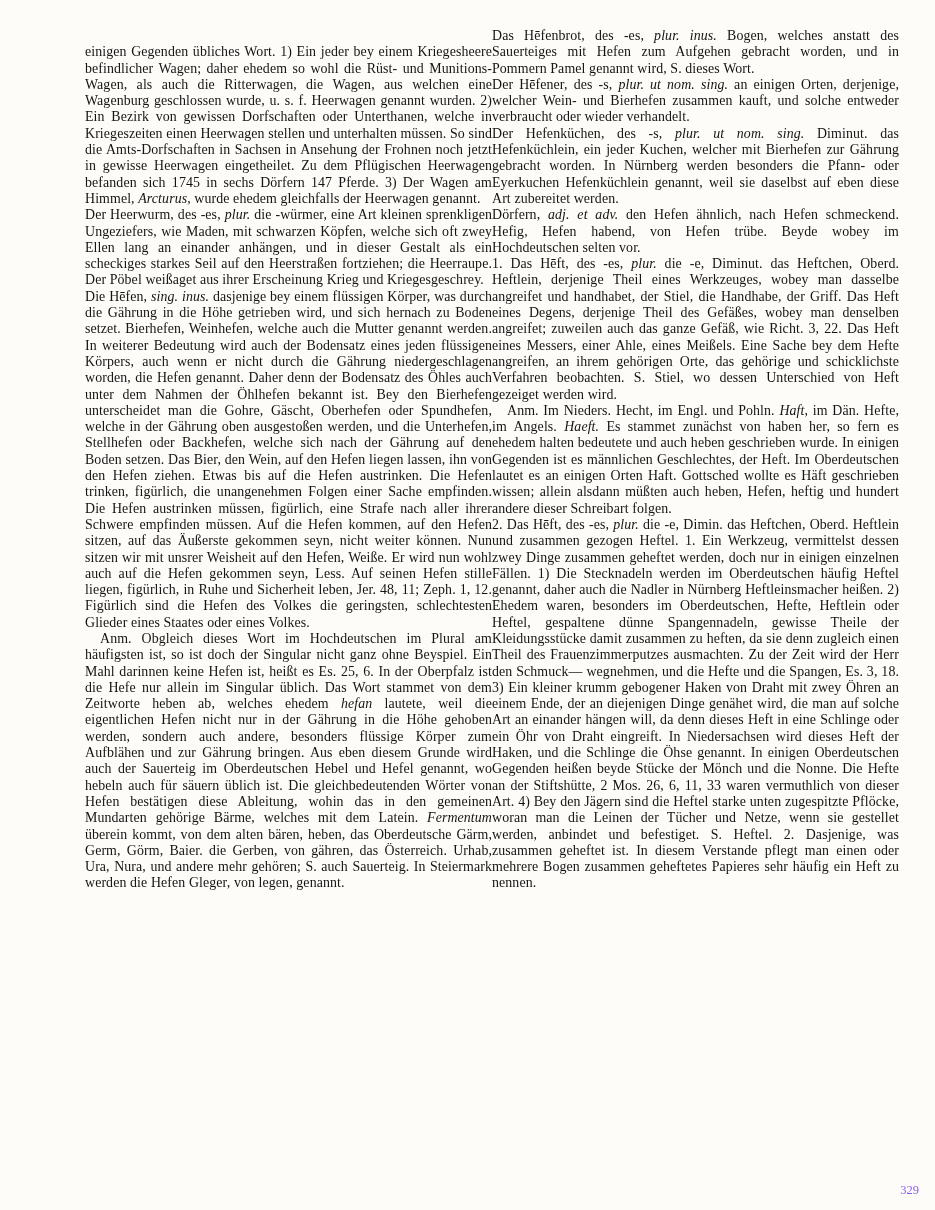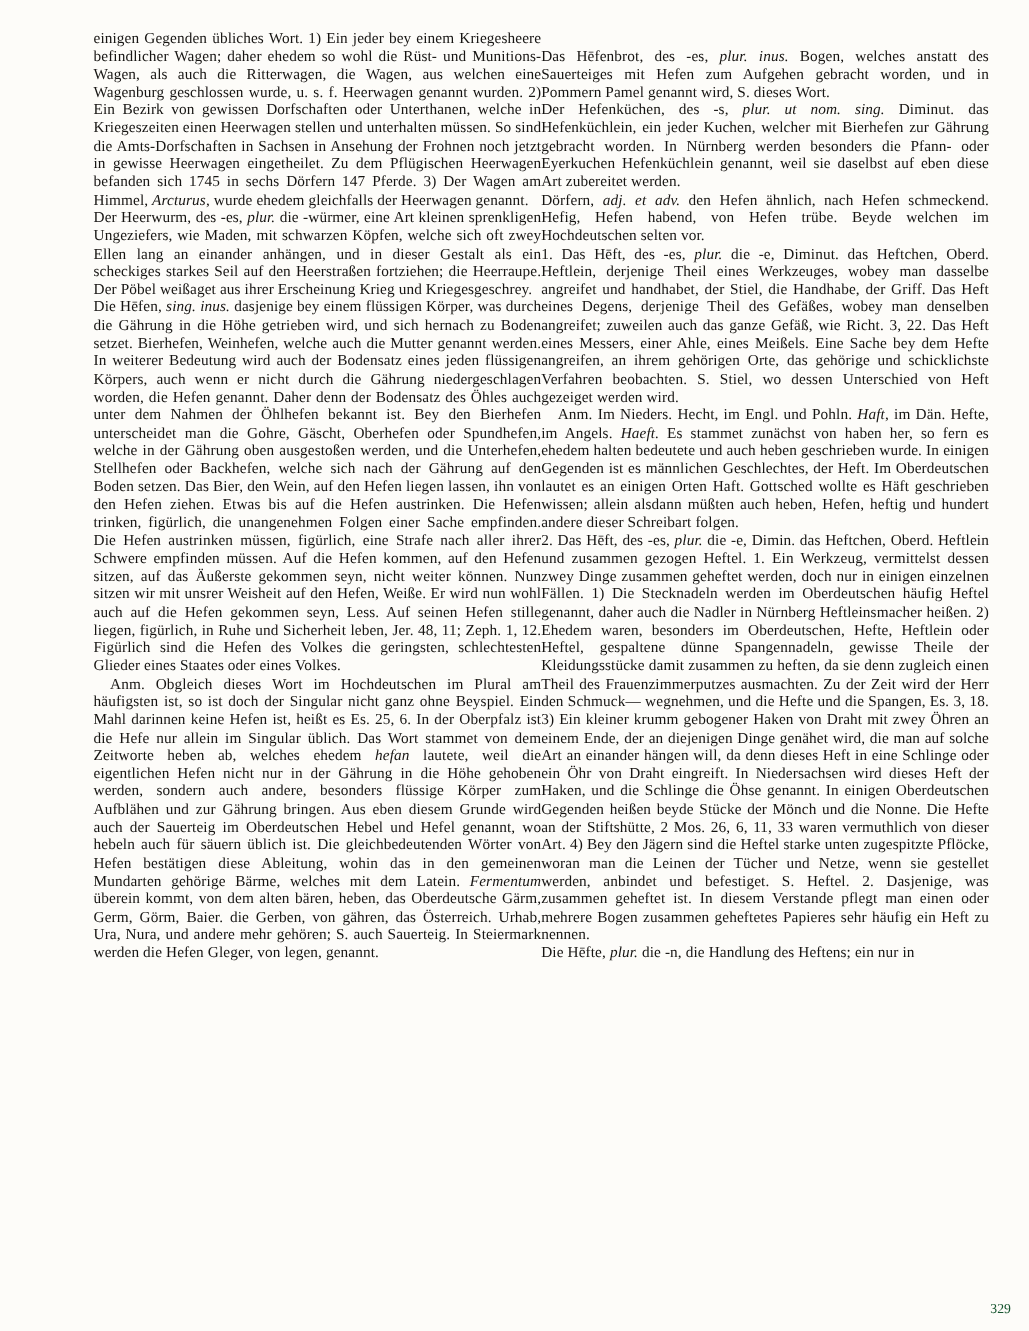--- a/index.html
+++ b/index.html
@@ -31,40 +31,40 @@
   .para { margin: 0; text-align: justify; }
   .para.indent { text-indent: 15px; }
   .s-n { font-style: normal; font-weight: normal; }
   .s-b { font-weight: normal; }
   .s-i { font-style: italic; }
   .footer {
     position: absolute;
     right: 16px;
     bottom: 12px;
     font-size: 12.5px;
-    color: #14532d;
+    color: #8b5cf6;
   }
 </style>
 </head>
 <body>
 
 <div class="page">
   <div class="columns">
     <div class="col" id="col-left">
         <p class="para"><span class="s-n">einigen Gegenden übliches Wort. 1) Ein jeder bey einem Kriegesheere befindlicher Wagen; daher ehedem so wohl die Rüst- und Munitions-Wagen, als auch die Ritterwagen, die Wagen, aus welchen eine Wagenburg geschlossen wurde, u. s. f. Heerwagen genannt wurden. 2) Ein Bezirk von gewissen Dorfschaften oder Unterthanen, welche in Kriegeszeiten einen Heerwagen stellen und unterhalten müssen. So sind die Amts-Dorfschaften in Sachsen in Ansehung der Frohnen noch jetzt in gewisse Heerwagen eingetheilet. Zu dem Pflügischen Heerwagen befanden sich 1745 in sechs Dörfern 147 Pferde. 3) Der Wagen am Himmel, </span><span class="s-i">Arcturus</span><span class="s-n">, wurde ehedem gleichfalls der Heerwagen genannt.</span></p>
         <p class="para"><span class="s-b">Der Heerwurm</span><span class="s-n">, des -es, </span><span class="s-i">plur.</span><span class="s-n"> die -würmer, eine Art kleinen sprenkligen Ungeziefers, wie Maden, mit schwarzen Köpfen, welche sich oft zwey Ellen lang an einander anhängen, und in dieser Gestalt als ein scheckiges starkes Seil auf den Heerstraßen fortziehen; die Heerraupe. Der Pöbel weißaget aus ihrer Erscheinung Krieg und Kriegesgeschrey.</span></p>
         <p class="para"><span class="s-b">Die Hēfen</span><span class="s-n">, </span><span class="s-i">sing. inus.</span><span class="s-n"> dasjenige bey einem flüssigen Körper, was durch die Gährung in die Höhe getrieben wird, und sich hernach zu Boden setzet. Bierhefen, Weinhefen, welche auch die Mutter genannt werden. In weiterer Bedeutung wird auch der Bodensatz eines jeden flüssigen Körpers, auch wenn er nicht durch die Gährung niedergeschlagen worden, die Hefen genannt. Daher denn der Bodensatz des Öhles auch unter dem Nahmen der Öhlhefen bekannt ist. Bey den Bierhefen unterscheidet man die Gohre, Gäscht, Oberhefen oder Spundhefen, welche in der Gährung oben ausgestoßen werden, und die Unterhefen, Stellhefen oder Backhefen, welche sich nach der Gährung auf den Boden setzen. Das Bier, den Wein, auf den Hefen liegen lassen, ihn von den Hefen ziehen. Etwas bis auf die Hefen austrinken. Die Hefen trinken, figürlich, die unangenehmen Folgen einer Sache empfinden. Die Hefen austrinken müssen, figürlich, eine Strafe nach aller ihrer Schwere empfinden müssen. Auf die Hefen kommen, auf den Hefen sitzen, auf das Äußerste gekommen seyn, nicht weiter können. Nun sitzen wir mit unsrer Weisheit auf den Hefen, Weiße. Er wird nun wohl auch auf die Hefen gekommen seyn, Less. Auf seinen Hefen stille liegen, figürlich, in Ruhe und Sicherheit leben, Jer. 48, 11; Zeph. 1, 12. Figürlich sind die Hefen des Volkes die geringsten, schlechtesten Glieder eines Staates oder eines Volkes.</span></p>
         <p class="para indent"><span class="s-n">Anm. Obgleich dieses Wort im Hochdeutschen im Plural am häufigsten ist, so ist doch der Singular nicht ganz ohne Beyspiel. Ein Mahl darinnen keine Hefen ist, heißt es Es. 25, 6. In der Oberpfalz ist die Hefe nur allein im Singular üblich. Das Wort stammet von dem Zeitworte heben ab, welches ehedem </span><span class="s-i">hefan</span><span class="s-n"> lautete, weil die eigentlichen Hefen nicht nur in der Gährung in die Höhe gehoben werden, sondern auch andere, besonders flüssige Körper zum Aufblähen und zur Gährung bringen. Aus eben diesem Grunde wird auch der Sauerteig im Oberdeutschen Hebel und Hefel genannt, wo hebeln auch für säuern üblich ist. Die gleichbedeutenden Wörter von Hefen bestätigen diese Ableitung, wohin das in den gemeinen Mundarten gehörige Bärme, welches mit dem Latein. </span><span class="s-i">Fermentum</span><span class="s-n"> überein kommt, von dem alten bären, heben, das Oberdeutsche Gärm, Germ, Görm, Baier. die Gerben, von gähren, das Österreich. Urhab, Ura, Nura, und andere mehr gehören; S. auch Sauerteig. In Steiermark werden die Hefen Gleger, von legen, genannt.</span></p>
       </div>
     <div class="col" id="col-right">
         <p class="para"><span class="s-b">Das Hēfenbrot</span><span class="s-n">, des -es, </span><span class="s-i">plur. inus.</span><span class="s-n"> Bogen, welches anstatt des Sauerteiges mit Hefen zum Aufgehen gebracht worden, und in Pommern Pamel genannt wird, S. dieses Wort.</span></p>
+        <p class="para"><span class="s-b">Der Hēfener</span><span class="s-n">, des -s, </span><span class="s-i">plur. ut nom. sing.</span><span class="s-n"> an einigen Orten, derjenige, welcher Wein- und Bierhefen zusammen kauft, und solche entweder verbraucht oder wieder verhandelt.</span></p>
         <p class="para"><span class="s-b">Der Hefenküchen</span><span class="s-n">, des -s, </span><span class="s-i">plur. ut nom. sing.</span><span class="s-n"> Diminut. das Hefenküchlein, ein jeder Kuchen, welcher mit Bierhefen zur Gährung gebracht worden. In Nürnberg werden besonders die Pfann- oder Eyerkuchen Hefenküchlein genannt, weil sie daselbst auf eben diese Art zubereitet werden.</span></p>
-        <p class="para"><span class="s-b">Dörfern</span><span class="s-n">, </span><span class="s-i">adj. et adv.</span><span class="s-n"> den Hefen ähnlich, nach Hefen schmeckend. Hefig, Hefen habend, von Hefen trübe. Beyde welchen im Hochdeutschen selten vor.</span></p>
+        <p class="para"><span class="s-b">Dörfern</span><span class="s-n">, </span><span class="s-i">adj. et adv.</span><span class="s-n"> den Hefen ähnlich, nach Hefen schmeckend. Hefig, Hefen habend, von Hefen trübe. Beyde wobey im Hochdeutschen selten vor.</span></p>
         <p class="para"><span class="s-b">1. Das Hēft</span><span class="s-n">, des -es, </span><span class="s-i">plur.</span><span class="s-n"> die -e, Diminut. das Heftchen, Oberd. Heftlein, derjenige Theil eines Werkzeuges, wobey man dasselbe angreifet und handhabet, der Stiel, die Handhabe, der Griff. Das Heft eines Degens, derjenige Theil des Gefäßes, wobey man denselben angreifet; zuweilen auch das ganze Gefäß, wie Richt. 3, 22. Das Heft eines Messers, einer Ahle, eines Meißels. Eine Sache bey dem Hefte angreifen, an ihrem gehörigen Orte, das gehörige und schicklichste Verfahren beobachten. S. Stiel, wo dessen Unterschied von Heft gezeiget werden wird.</span></p>
         <p class="para indent"><span class="s-n">Anm. Im Nieders. Hecht, im Engl. und Pohln. </span><span class="s-i">Haft</span><span class="s-n">, im Dän. Hefte, im Angels. </span><span class="s-i">Haeft.</span><span class="s-n"> Es stammet zunächst von haben her, so fern es ehedem halten bedeutete und auch heben geschrieben wurde. In einigen Gegenden ist es männlichen Geschlechtes, der Heft. Im Oberdeutschen lautet es an einigen Orten Haft. Gottsched wollte es Häft geschrieben wissen; allein alsdann müßten auch heben, Hefen, heftig und hundert andere dieser Schreibart folgen.</span></p>
         <p class="para"><span class="s-b">2. Das Hēft</span><span class="s-n">, des -es, </span><span class="s-i">plur.</span><span class="s-n"> die -e, Dimin. das Heftchen, Oberd. Heftlein und zusammen gezogen Heftel. 1. Ein Werkzeug, vermittelst dessen zwey Dinge zusammen geheftet werden, doch nur in einigen einzelnen Fällen. 1) Die Stecknadeln werden im Oberdeutschen häufig Heftel genannt, daher auch die Nadler in Nürnberg Heftleinsmacher heißen. 2) Ehedem waren, besonders im Oberdeutschen, Hefte, Heftlein oder Heftel, gespaltene dünne Spangennadeln, gewisse Theile der Kleidungsstücke damit zusammen zu heften, da sie denn zugleich einen Theil des Frauenzimmerputzes ausmachten. Zu der Zeit wird der Herr den Schmuck— wegnehmen, und die Hefte und die Spangen, Es. 3, 18. 3) Ein kleiner krumm gebogener Haken von Draht mit zwey Öhren an einem Ende, der an diejenigen Dinge genähet wird, die man auf solche Art an einander hängen will, da denn dieses Heft in eine Schlinge oder ein Öhr von Draht eingreift. In Niedersachsen wird dieses Heft der Haken, und die Schlinge die Öhse genannt. In einigen Oberdeutschen Gegenden heißen beyde Stücke der Mönch und die Nonne. Die Hefte an der Stiftshütte, 2 Mos. 26, 6, 11, 33 waren vermuthlich von dieser Art. 4) Bey den Jägern sind die Heftel starke unten zugespitzte Pflöcke, woran man die Leinen der Tücher und Netze, wenn sie gestellet werden, anbindet und befestiget. S. Heftel. 2. Dasjenige, was zusammen geheftet ist. In diesem Verstande pflegt man einen oder mehrere Bogen zusammen geheftetes Papieres sehr häufig ein Heft zu nennen.</span></p>
-        <p class="para"><span class="s-b">Die Hēfte</span><span class="s-n">, </span><span class="s-i">plur.</span><span class="s-n"> die -n, die Handlung des Heftens; ein nur in</span></p>
       </div>
   </div>
   <div class="footer">
     <span>329</span>
   </div>
 </div>
 
 </body></html>

